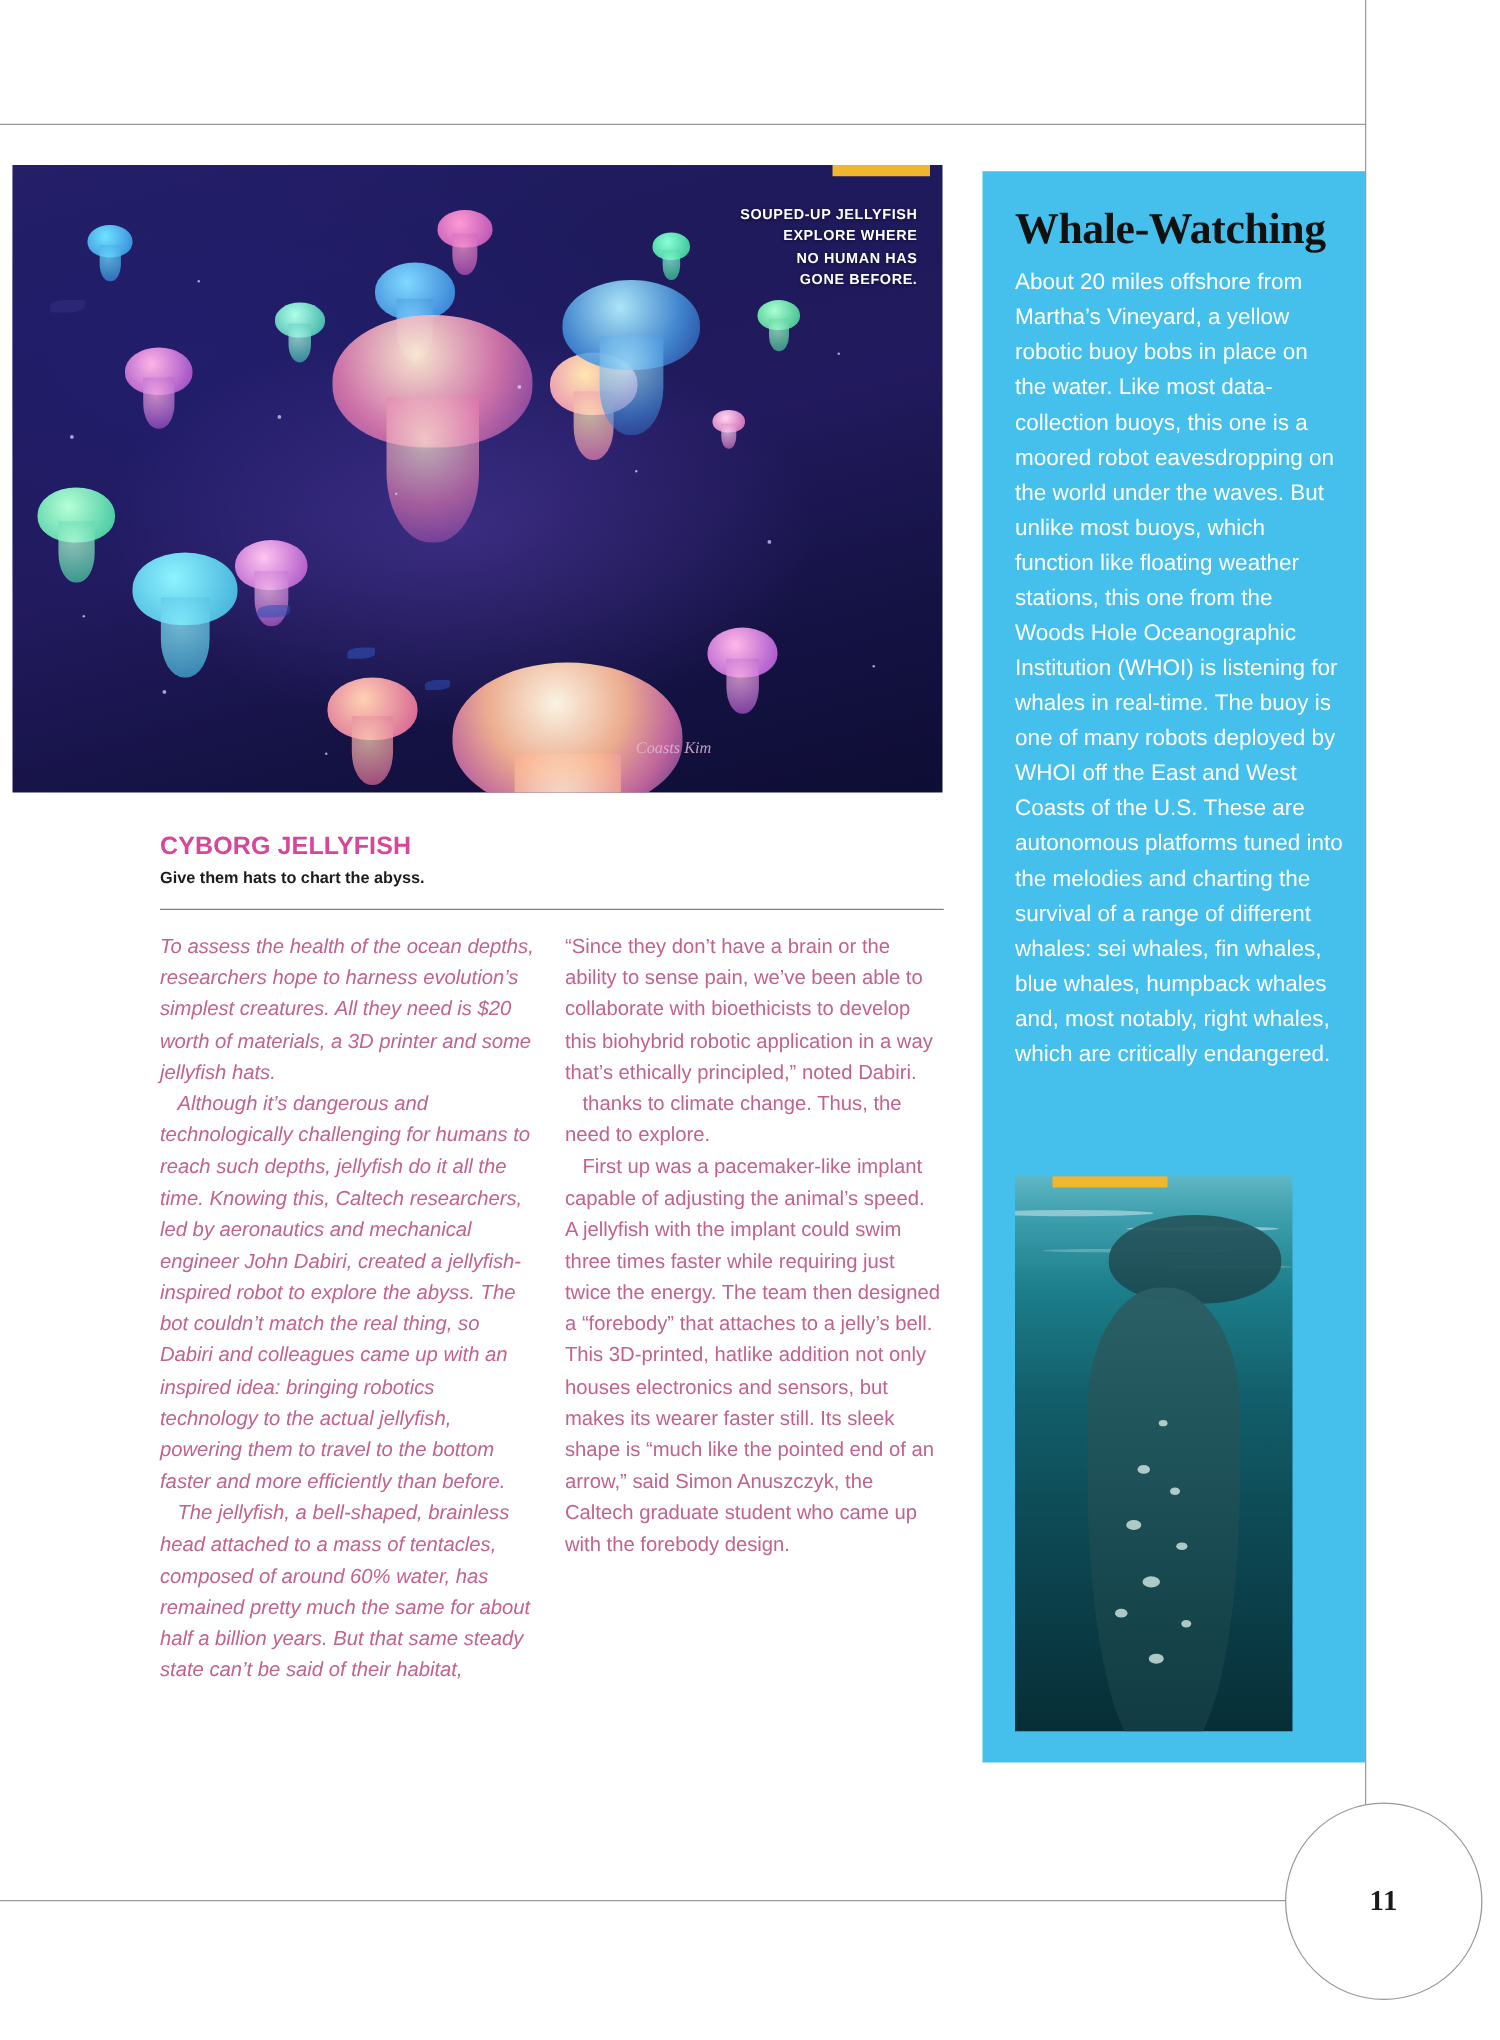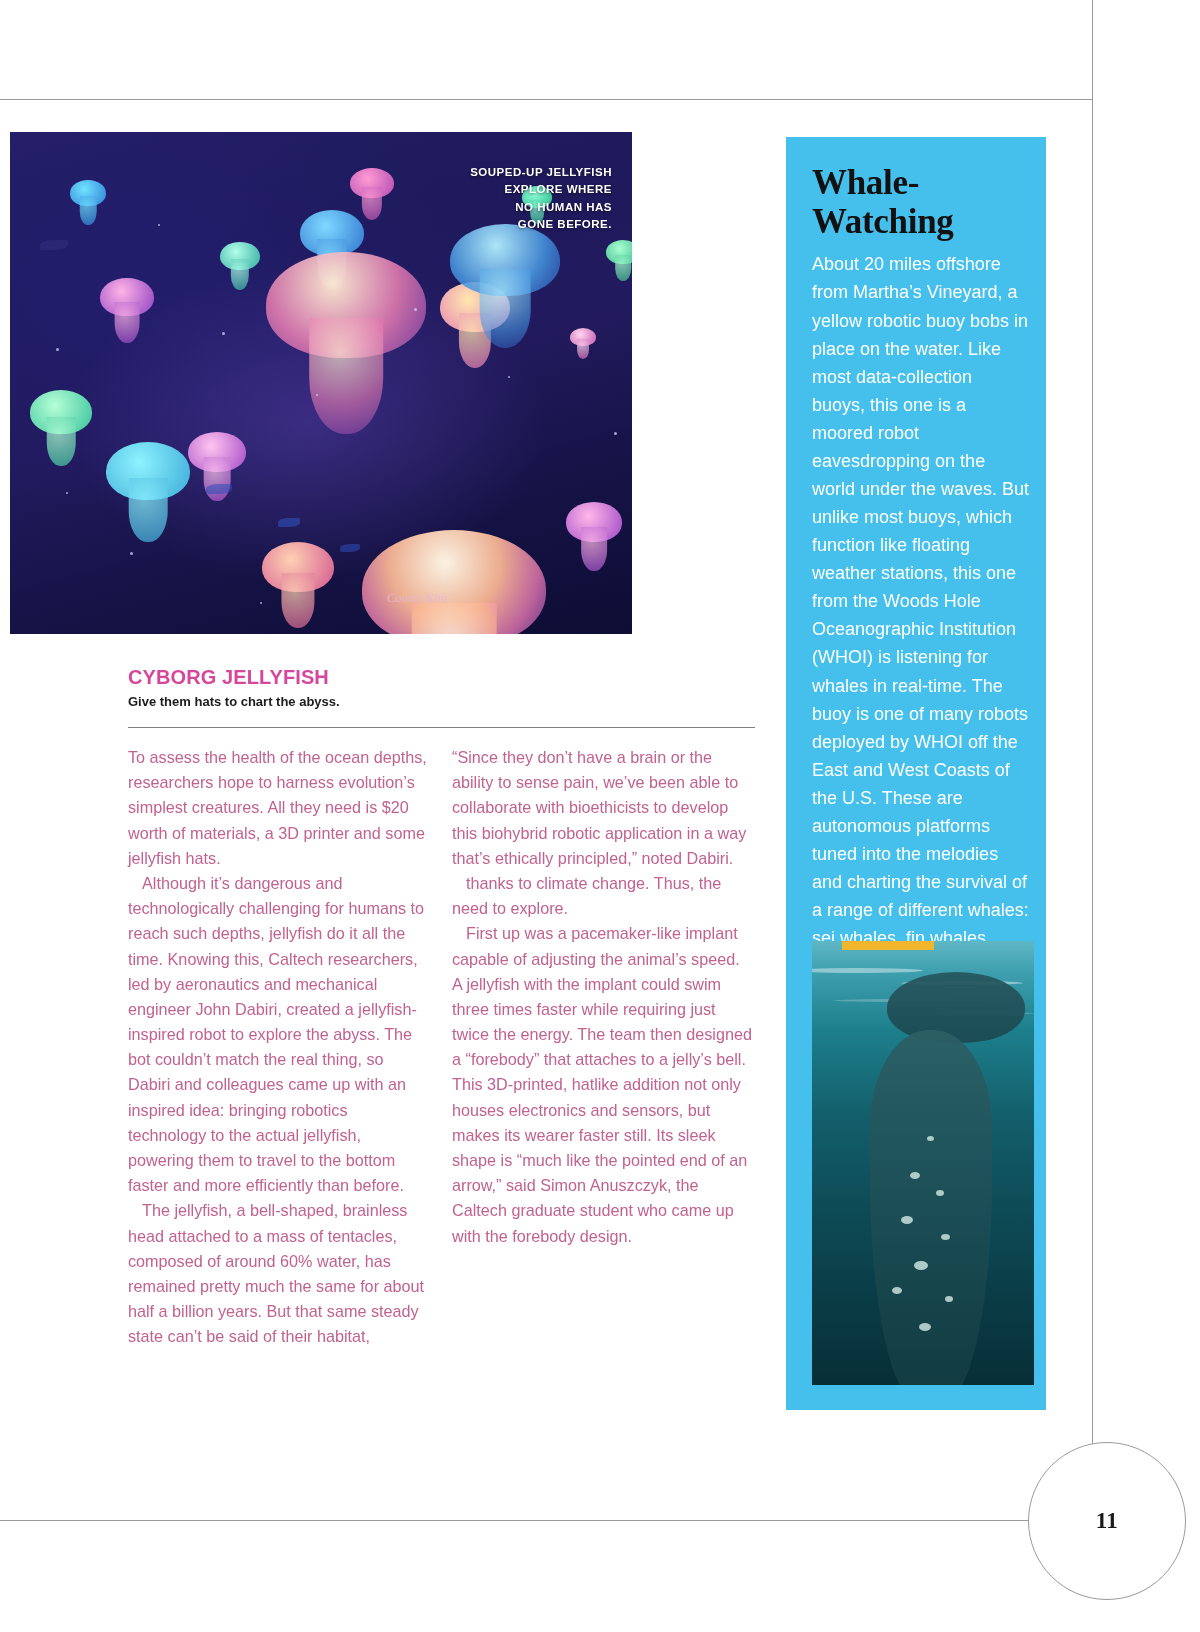--- a/index.html
+++ b/index.html
@@ -50,21 +50,21 @@
     font-size: 23px;
     color: #1a1a1a;
     letter-spacing: 0.5px;
   }
 
   
   .hero {
     position: absolute;
     left: 10px;
     top: 132px;
-    width: 622px;
+    width: 744px;
     height: 502px;
     overflow: hidden;
     background:
       radial-gradient(ellipse 55% 45% at 48% 58%, rgba(80,60,160,0.55) 0%, rgba(30,25,90,0) 70%),
       radial-gradient(ellipse 70% 60% at 20% 30%, rgba(35,30,110,0.9) 0%, rgba(22,20,75,0) 75%),
       linear-gradient(165deg, #241f66 0%, #1e1a5c 25%, #221a5e 50%, #141243 78%, #0e0d34 100%);
   }
   .hero-accent-bar {
     position: absolute;
     left: 656px;
@@ -153,29 +153,29 @@
   .col {
     position: absolute;
     top: 745px;
     width: 300px;
     font-size: 16.2px;
     line-height: 1.555;
     color: #c2628f;
   }
   .col p { margin: 0; text-indent: 0; }
   .col p + p { text-indent: 14px; }
-  #col1 { left: 128px; }
+  #col1 { left: 128px; font-style: italic; }
   #col2 { left: 452px; }
 
   
   .sidebar {
     position: absolute;
     left: 786px;
     top: 137px;
-    width: 260px;
+    width: 306px;
     height: 1273px;
     background: #45c0ec;
     padding: 26px 16px 0 26px;
   }
   .sidebar-title {
     font-family: "Liberation Serif", serif;
     font-weight: bold;
     font-size: 35px;
     line-height: 1.12;
     color: #111111;

